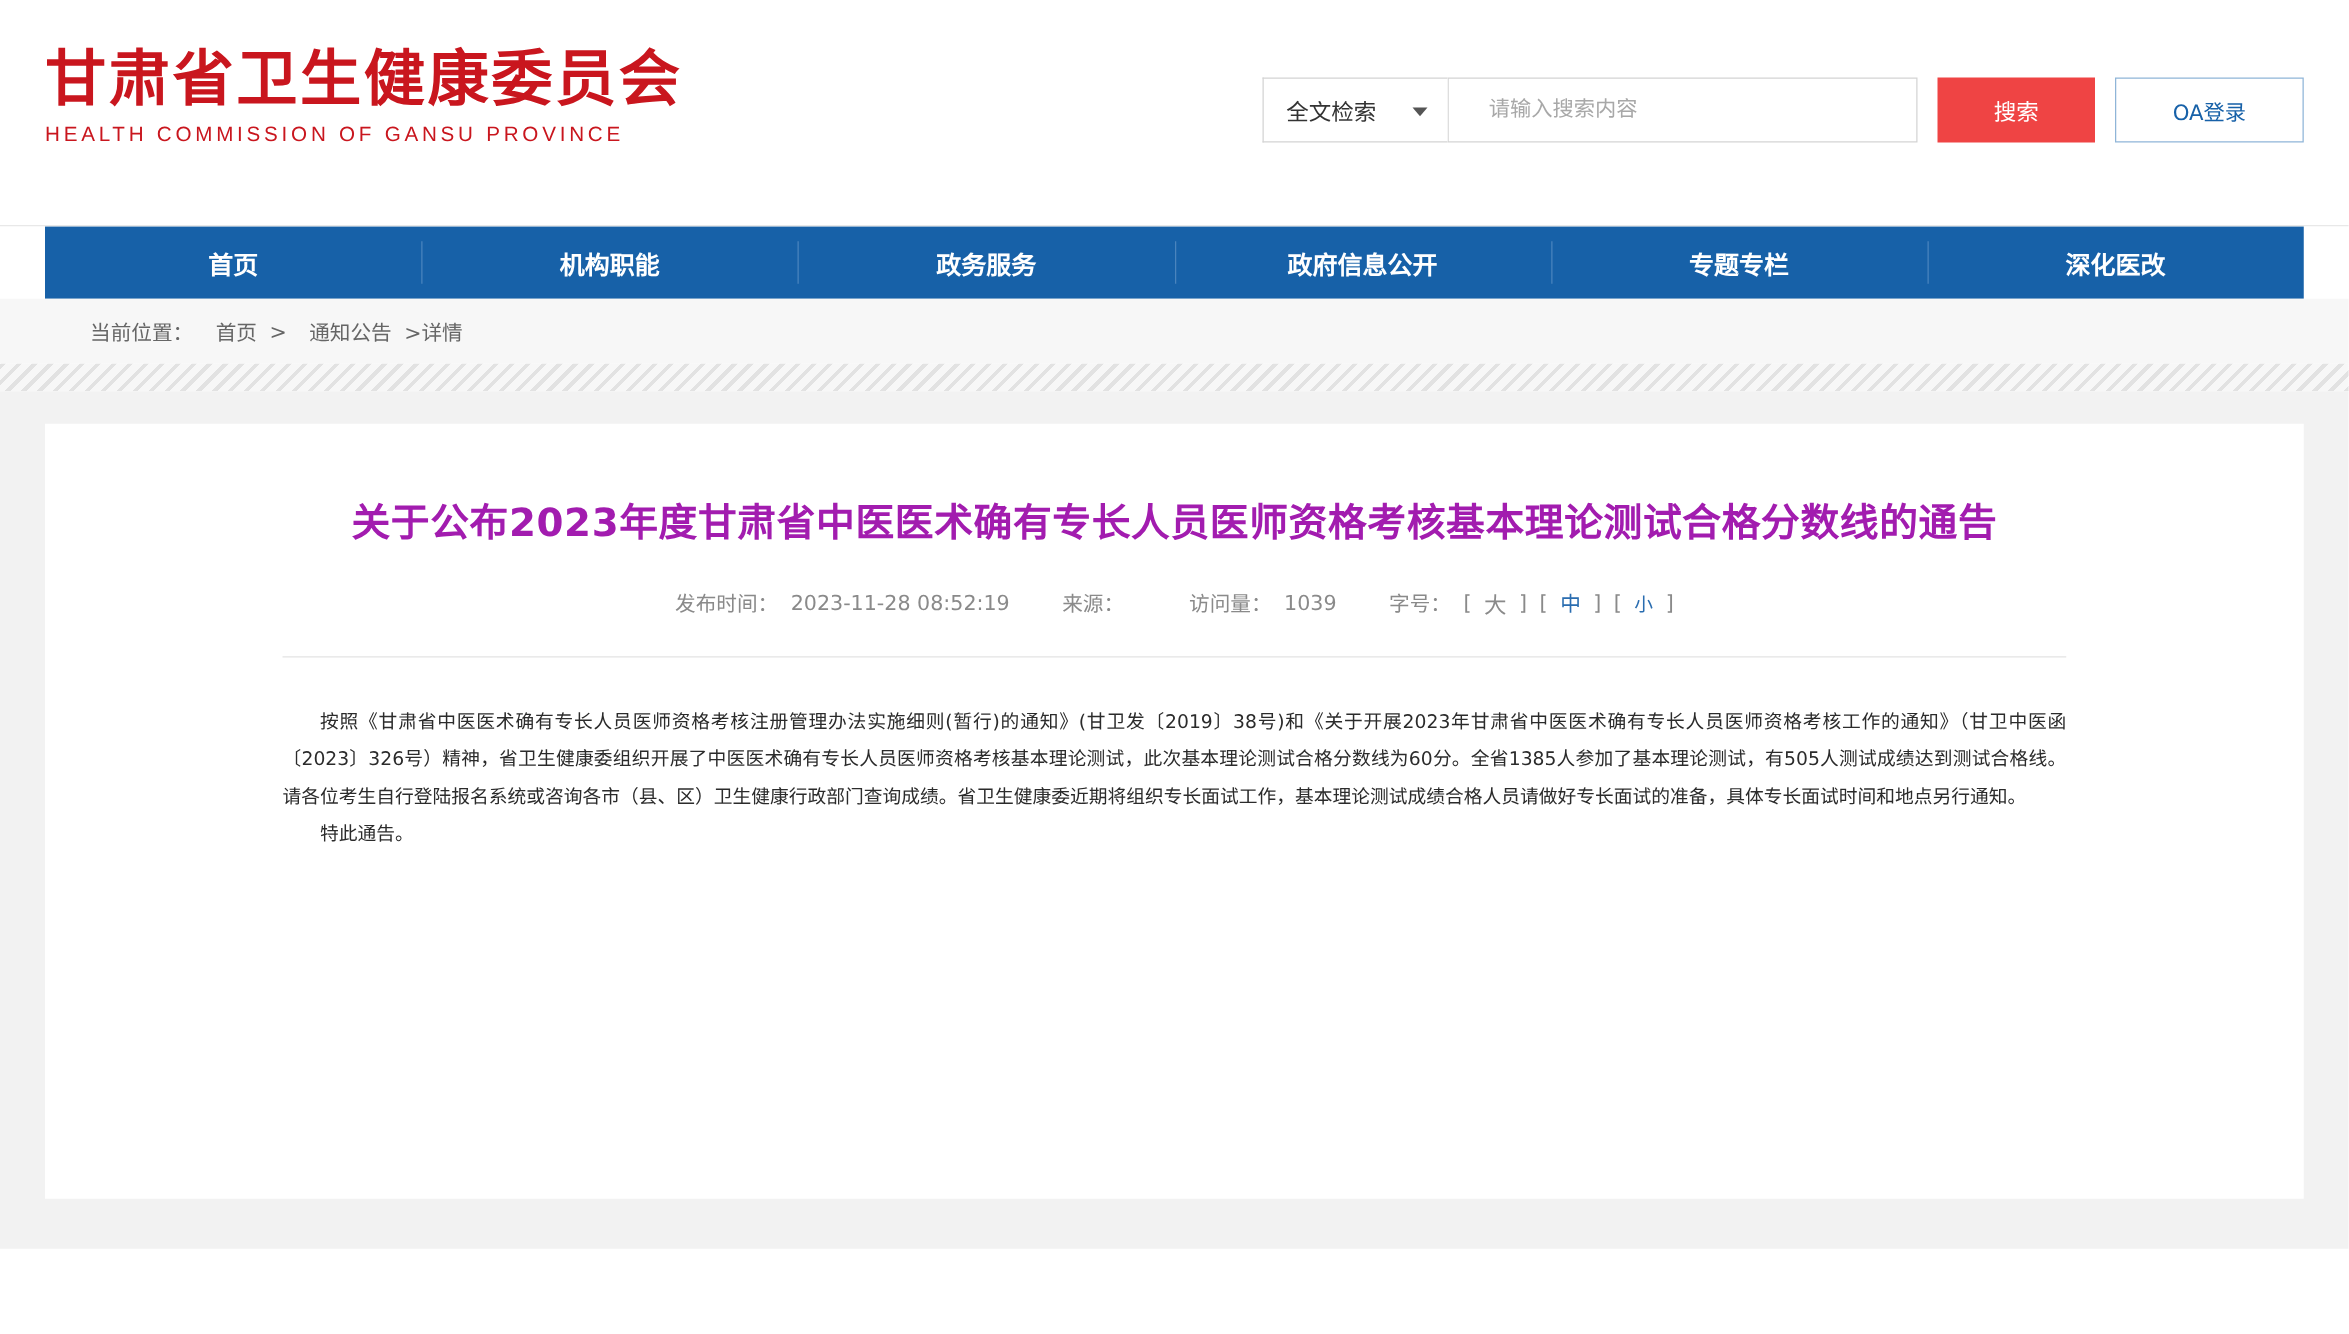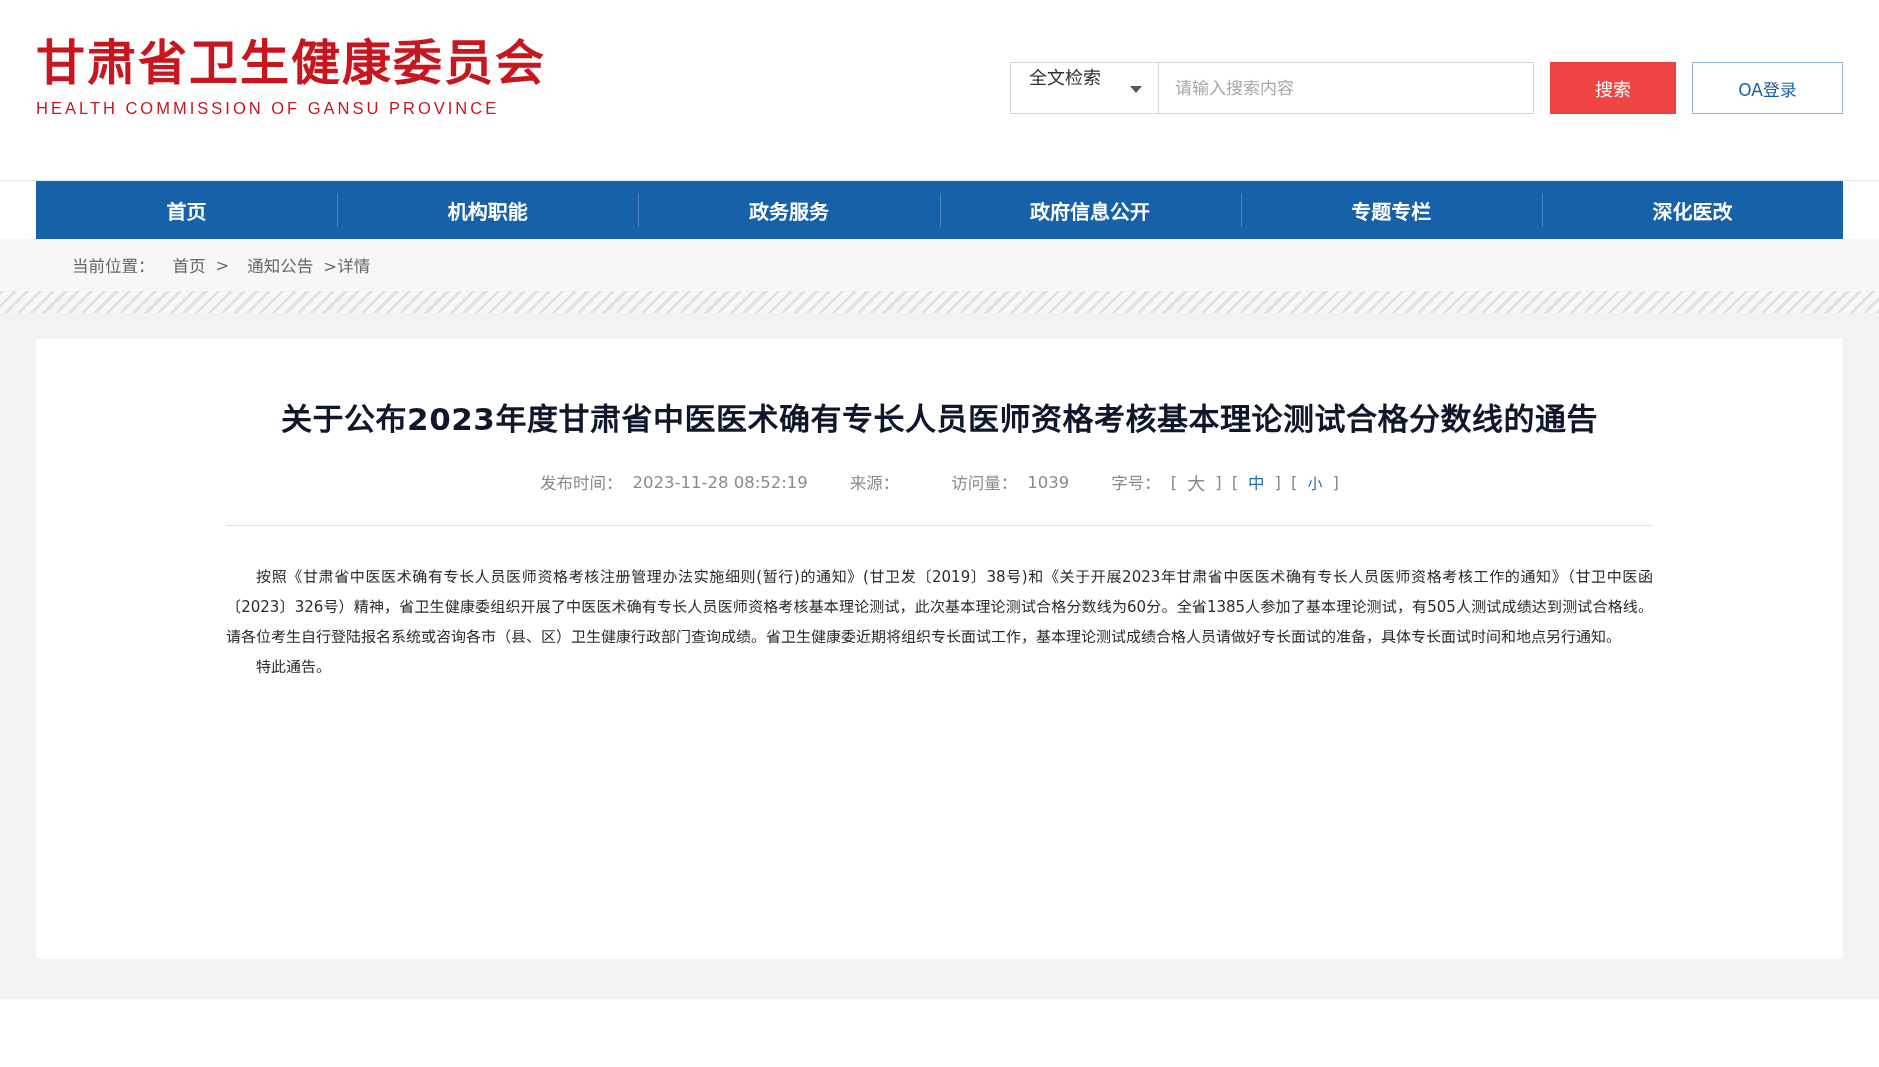--- a/index.html
+++ b/index.html
@@ -54,21 +54,21 @@
   }
   .select-wrap {
     position: relative;
     width: 148px;
     height: 52px;
     border: 1px solid #d4d4d4;
     border-right: none;
     box-sizing: border-box;
     background: #fff;
     display: flex;
-    align-items: flex-start;
+    align-items: center;
   }
   .select-wrap .sel-text {
     font-size: 18px;
     color: #333;
     padding-left: 18px;
     font-family: "DejaVu Sans", sans-serif;
   }
   .caret {
     position: absolute;
     right: 16px;
@@ -81,21 +81,21 @@
     border-top: 7px solid #555;
   }
   .search-input {
     width: 376px;
     height: 52px;
     box-sizing: border-box;
     border: 1px solid #d4d4d4;
     background: #fff;
     font-size: 17px;
     color: #333;
-    padding: 0 16px;
+    padding: 0 32px;
     outline: none;
     font-family: "DejaVu Sans", sans-serif;
   }
   .search-input::placeholder {
     color: #a8a8a8;
   }
   .search-btn {
     width: 126px;
     height: 52px;
     background: #ef4444;
@@ -199,21 +199,21 @@
     width: 1807px;
     margin: 0 auto;
     background: #ffffff;
     box-sizing: border-box;
     padding: 46px 190px 40px 190px;
     min-height: 620px;
   }
   .article-title {
     font-size: 31px;
     font-weight: bold;
-    color: #0f172a;
+    color: #a21caf;
     text-align: center;
     line-height: 1.42;
     letter-spacing: 0.5px;
     margin: 12px 0 0 0;
     font-family: "DejaVu Sans", sans-serif;
   }
   .meta-row {
     display: flex;
     align-items: center;
     justify-content: center;

